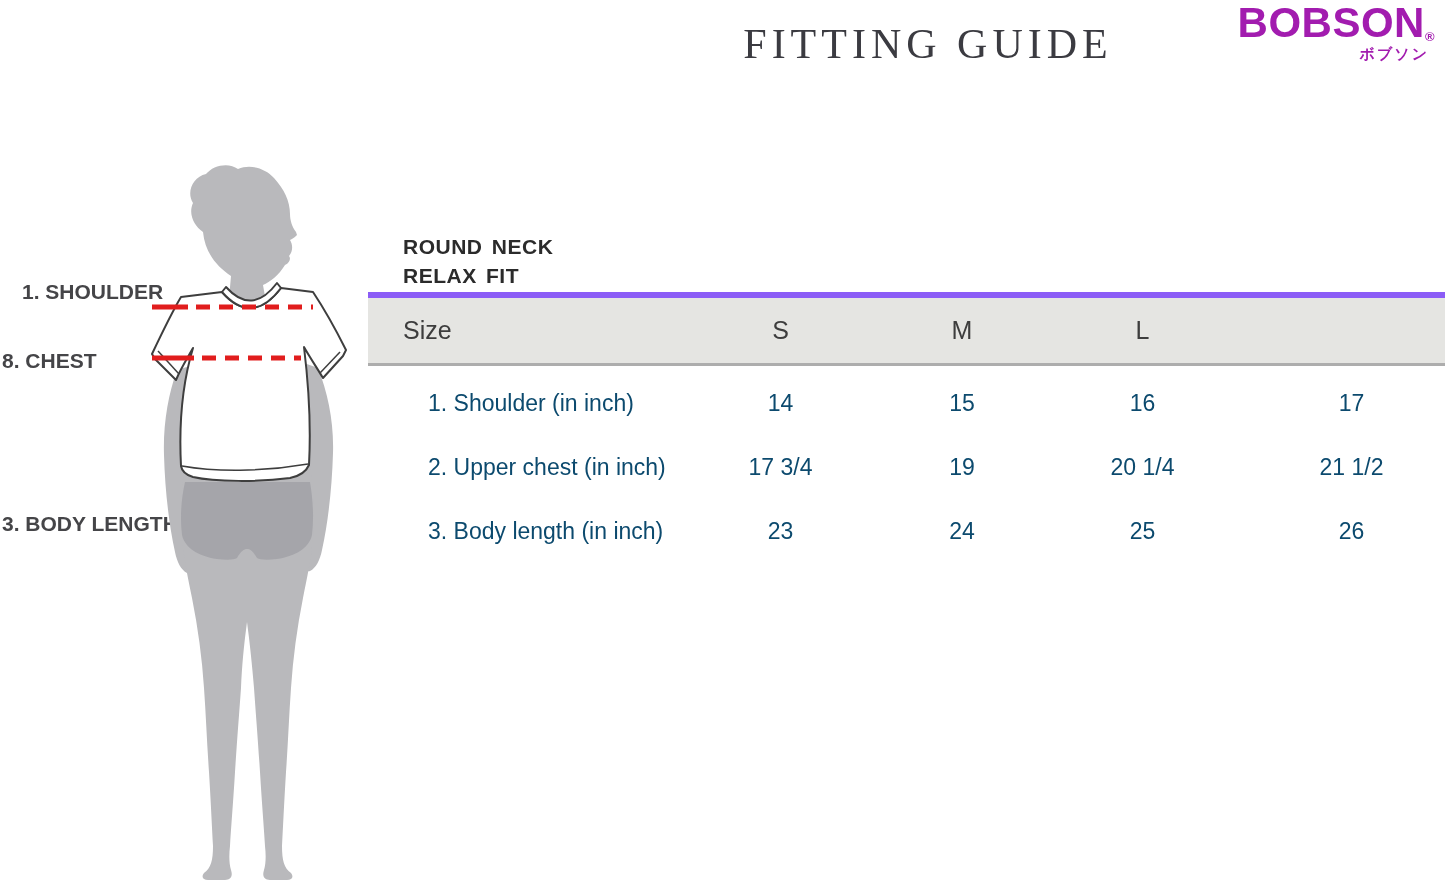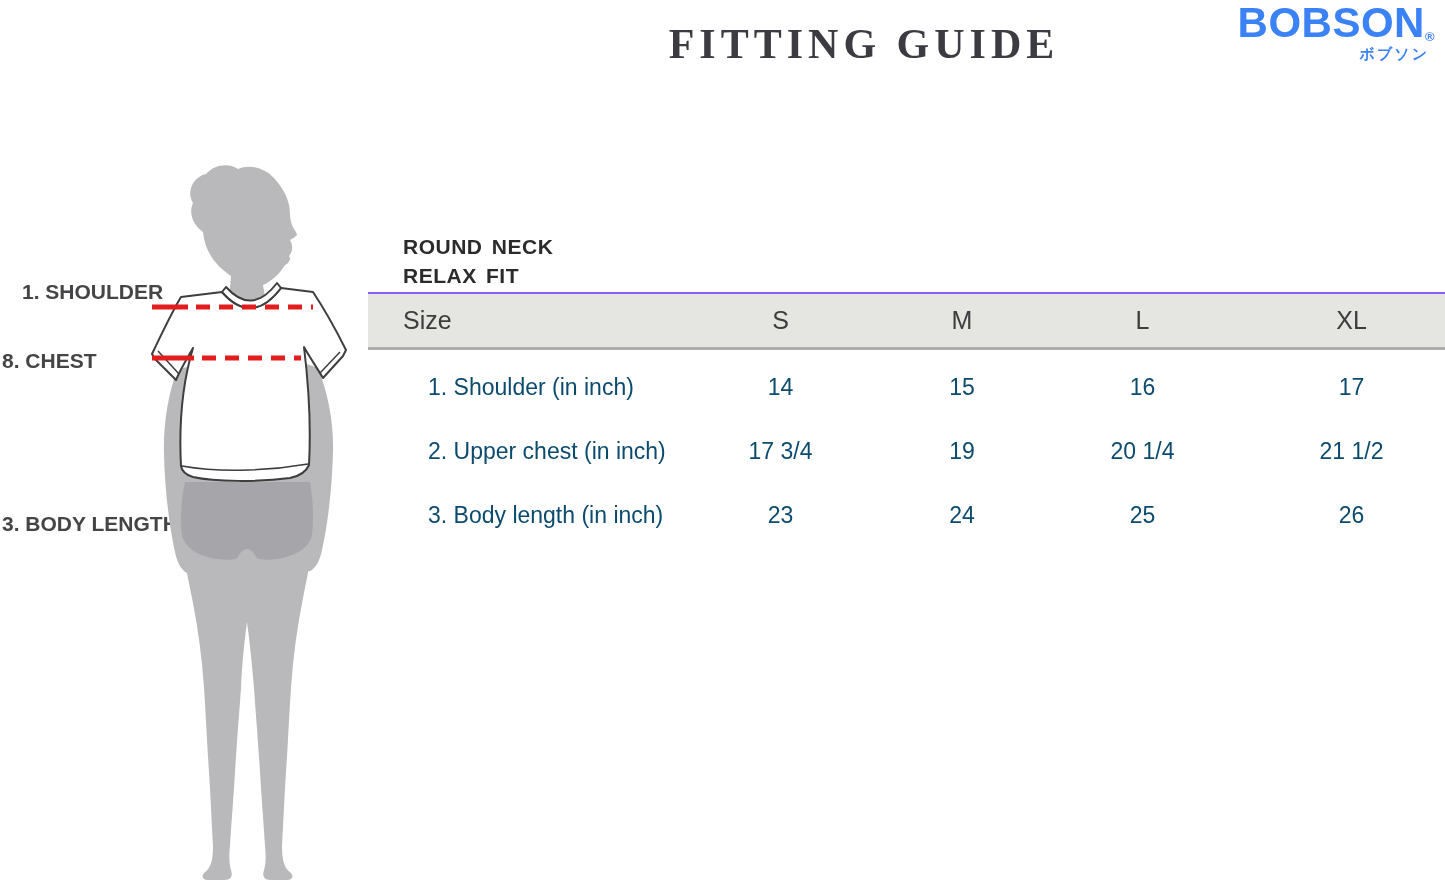--- a/index.html
+++ b/index.html
@@ -7,33 +7,33 @@
   .page {
     position:relative;
     width:1445px; height:891px;
     background:#ffffff;
     overflow:hidden;
     font-family:"Liberation Sans", sans-serif;
   }
 
   
   .page-title {
-    position:absolute; top:20px; left:864px; transform:translateX(-50%);
+    position:absolute; top:20px; left:928px; transform:translateX(-50%);
     font-family:"Liberation Serif", serif;
     font-size:42px; letter-spacing:5px; color:#3b3b41;
-    white-space:nowrap; font-weight:700;
+    white-space:nowrap; font-weight:400;
   }
   .page-subtitle {
     position:absolute; top:84px; left:898px; transform:translateX(-50%);
     font-family:"Liberation Serif", serif; font-style:italic;
     font-size:31px; color:#3b3b41; white-space:nowrap;
   }
 
   
-  .brand { position:absolute; top:2px; right:10px; text-align:right; color:#3b82f6; }
+  .brand { position:absolute; top:2px; right:10px; text-align:right; color:#a21caf; }
   .brand-name {
     font-size:42px; font-weight:bold; line-height:1.0; letter-spacing:0.5px;
     font-family:"Liberation Sans", sans-serif;
   }
   .brand-reg { font-size:13px; vertical-align:baseline; position:relative; top:4px; }
   .brand-jp { font-size:15px; font-weight:bold; padding-right:6px; margin-top:1px; letter-spacing:2px; }
 
   
   .fig-label {
     position:absolute; left:2px;
@@ -46,23 +46,23 @@
   .figure-svg { position:absolute; left:0; top:160px; width:370px; height:731px; }
 
   
   .size-table { position:absolute; left:368px; top:232px; width:1077px; }
   .product-name {
     margin-left:35px; font-size:21px; font-weight:bold; color:#2b2b2b;
     line-height:29px; letter-spacing:0.5px; word-spacing:3px;
   }
   .tbl-grid { display:grid; grid-template-columns:322px 181px 182px 179px 213px; align-items:center; }
   .tbl-header {
-    margin-top:2px; height:58px;
+    margin-top:2px; height:74px;
     background:#e5e5e2;
-    border-top:2px solid #8b5cf6;
+    border-top:6px solid #8b5cf6;
     border-bottom:3px solid #adadad;
     font-size:25px; color:#3d3d3d;
   }
   .tbl-header .cell-label { padding-left:35px; }
   .tbl-body { margin-top:5px; }
   .tbl-row { height:64px; font-size:23px; color:#0c4a6e; }
   .tbl-row .cell-label { padding-left:60px; }
   .cell-val { text-align:center; }
   .col-xl { padding-left:26px; }
 </style>
@@ -218,21 +218,20 @@
     <div class="product-name">
       <div>ROUND NECK</div>
       <div>RELAX FIT</div>
     </div>
 
     <div class="tbl-grid tbl-header">
       <div class="cell-label">Size</div>
       <div class="cell-val">S</div>
       <div class="cell-val">M</div>
       <div class="cell-val">L</div>
-      <div class="cell-val col-xl">XL</div>
     </div>
 
     <div class="tbl-body">
       <div class="tbl-grid tbl-row">
         <div class="cell-label">1. Shoulder (in inch)</div>
         <div class="cell-val">14</div>
         <div class="cell-val">15</div>
         <div class="cell-val">16</div>
         <div class="cell-val col-xl">17</div>
       </div>

